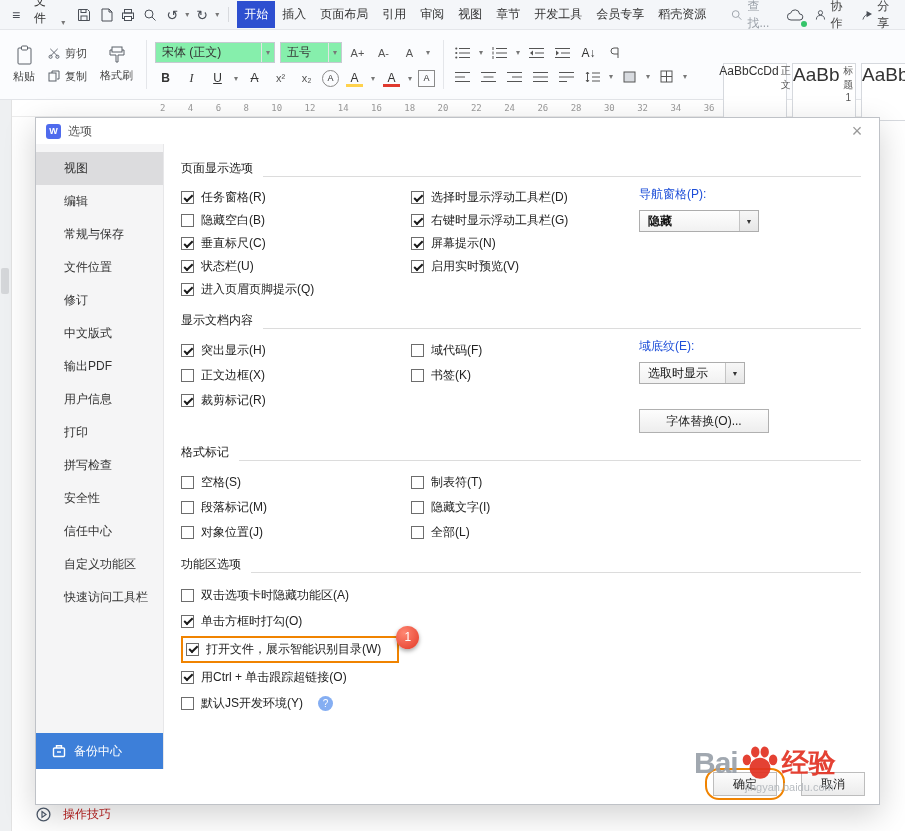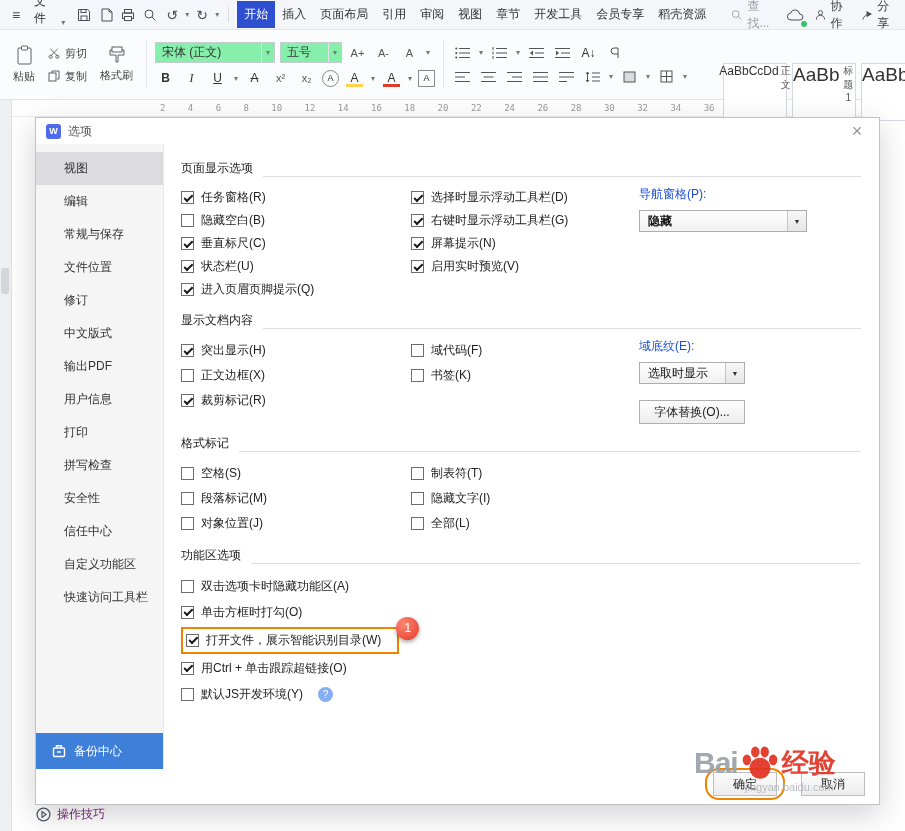--- a/index.html
+++ b/index.html
@@ -96,47 +96,47 @@
   .cbrow{display:flex;align-items:center;gap:7px;font-size:12px;color:#222}
   .rows-s1 .cbrow{height:23px}
   .rows-s2 .cbrow,.rows-s3 .cbrow{height:25px}
   .rows-s4 .cbrow{height:26px}
   .rows-s4 .cbrow.tall{height:30px}
   .cb{width:13px;height:13px;border:1px solid #6d6d6d;background:#fff;position:relative;flex:none;
       box-sizing:border-box}
   .cb.checked::after{content:"";position:absolute;left:2px;top:2.5px;width:6.5px;height:3px;
       border-left:2px solid #1a1a1a;border-bottom:2px solid #1a1a1a;transform:rotate(-45deg)}
   .ctl-label{font-size:12px;color:#1d4ed8;margin-bottom:7px}
-  .dd{width:168px;height:22px;border:1px solid #adadad;background:linear-gradient(#fefefe,#f1f1f1);
+  .dd{width:120px;height:22px;border:1px solid #adadad;background:linear-gradient(#fefefe,#f1f1f1);
       display:flex;align-items:center;padding-left:8px;box-sizing:border-box;color:#111}
   .dd.bold{font-weight:bold}
   .dd.small{width:106px}
   .dda2{margin-left:auto;width:18px;height:100%;border-left:1px solid #c4c4c4;display:flex;
         align-items:center;justify-content:center;font-size:7px;color:#333;
         background:linear-gradient(#f7f7f7,#e6e6e6)}
   .btn{height:24px;border:1px solid #b0b0b0;background:linear-gradient(#fdfdfd,#ededed);
        font-size:12px;color:#222;display:inline-flex;align-items:center;justify-content:center;
        padding:0 10px;box-sizing:border-box}
-  .font-sub{width:106px;margin-top:16px}
+  .font-sub{width:130px;margin-top:25px}
   .hlwrap{position:relative;display:inline-flex;align-items:center;gap:7px;
           border:2px solid #f08300;padding:3px 16px 3px 3px}
   .badge{position:absolute;right:-22px;top:-12px;width:23px;height:23px;border-radius:50%;
          background:radial-gradient(circle at 35% 30%,#ff8672,#e23a28);color:#fff;font-size:12px;
          display:flex;align-items:center;justify-content:center;box-shadow:0 2px 4px rgba(0,0,0,.35)}
   .help{width:15px;height:15px;border-radius:50%;background:#85aef2;color:#fff;font-size:10px;
         display:inline-flex;align-items:center;justify-content:center;margin-left:8px}
   .dlg-footer{position:absolute;right:14px;bottom:4px;display:flex;align-items:center;gap:16px}
   .okwrap{border:2px solid #f08300;border-radius:14px;padding:2px 6px;display:inline-flex}
   .dlg-btn{width:64px;height:24px;border:1px solid #bdbdbd;background:linear-gradient(#fcfcfc,#ececec);
            font-size:12px;color:#222;display:inline-flex;align-items:center;justify-content:center;
            box-sizing:border-box}
 
   
-  .tips{position:absolute;left:36px;bottom:8px;display:flex;align-items:center;gap:6px;
-        color:#701a75;font-size:12px;z-index:5}
+  .tips{position:absolute;left:36px;bottom:8px;display:flex;align-items:center;gap:12px;
+        color:#b91c1c;font-size:12px;z-index:5}
   .watermark{position:absolute;left:694px;top:742px;z-index:30;opacity:.93}
   .wm-row{display:flex;align-items:center;gap:1px}
   .wm-bai{font-size:30px;font-weight:bold;color:#9aa2ab;letter-spacing:-1px}
   .wm-jy{font-size:27px;font-weight:bold;color:#e23324}
   .wm-url{font-size:11px;color:#b3b8bd;text-align:right;margin-top:-3px;padding-right:2px}
 </style>
 </head>
 <body>
 
 <div class="titlebar">

